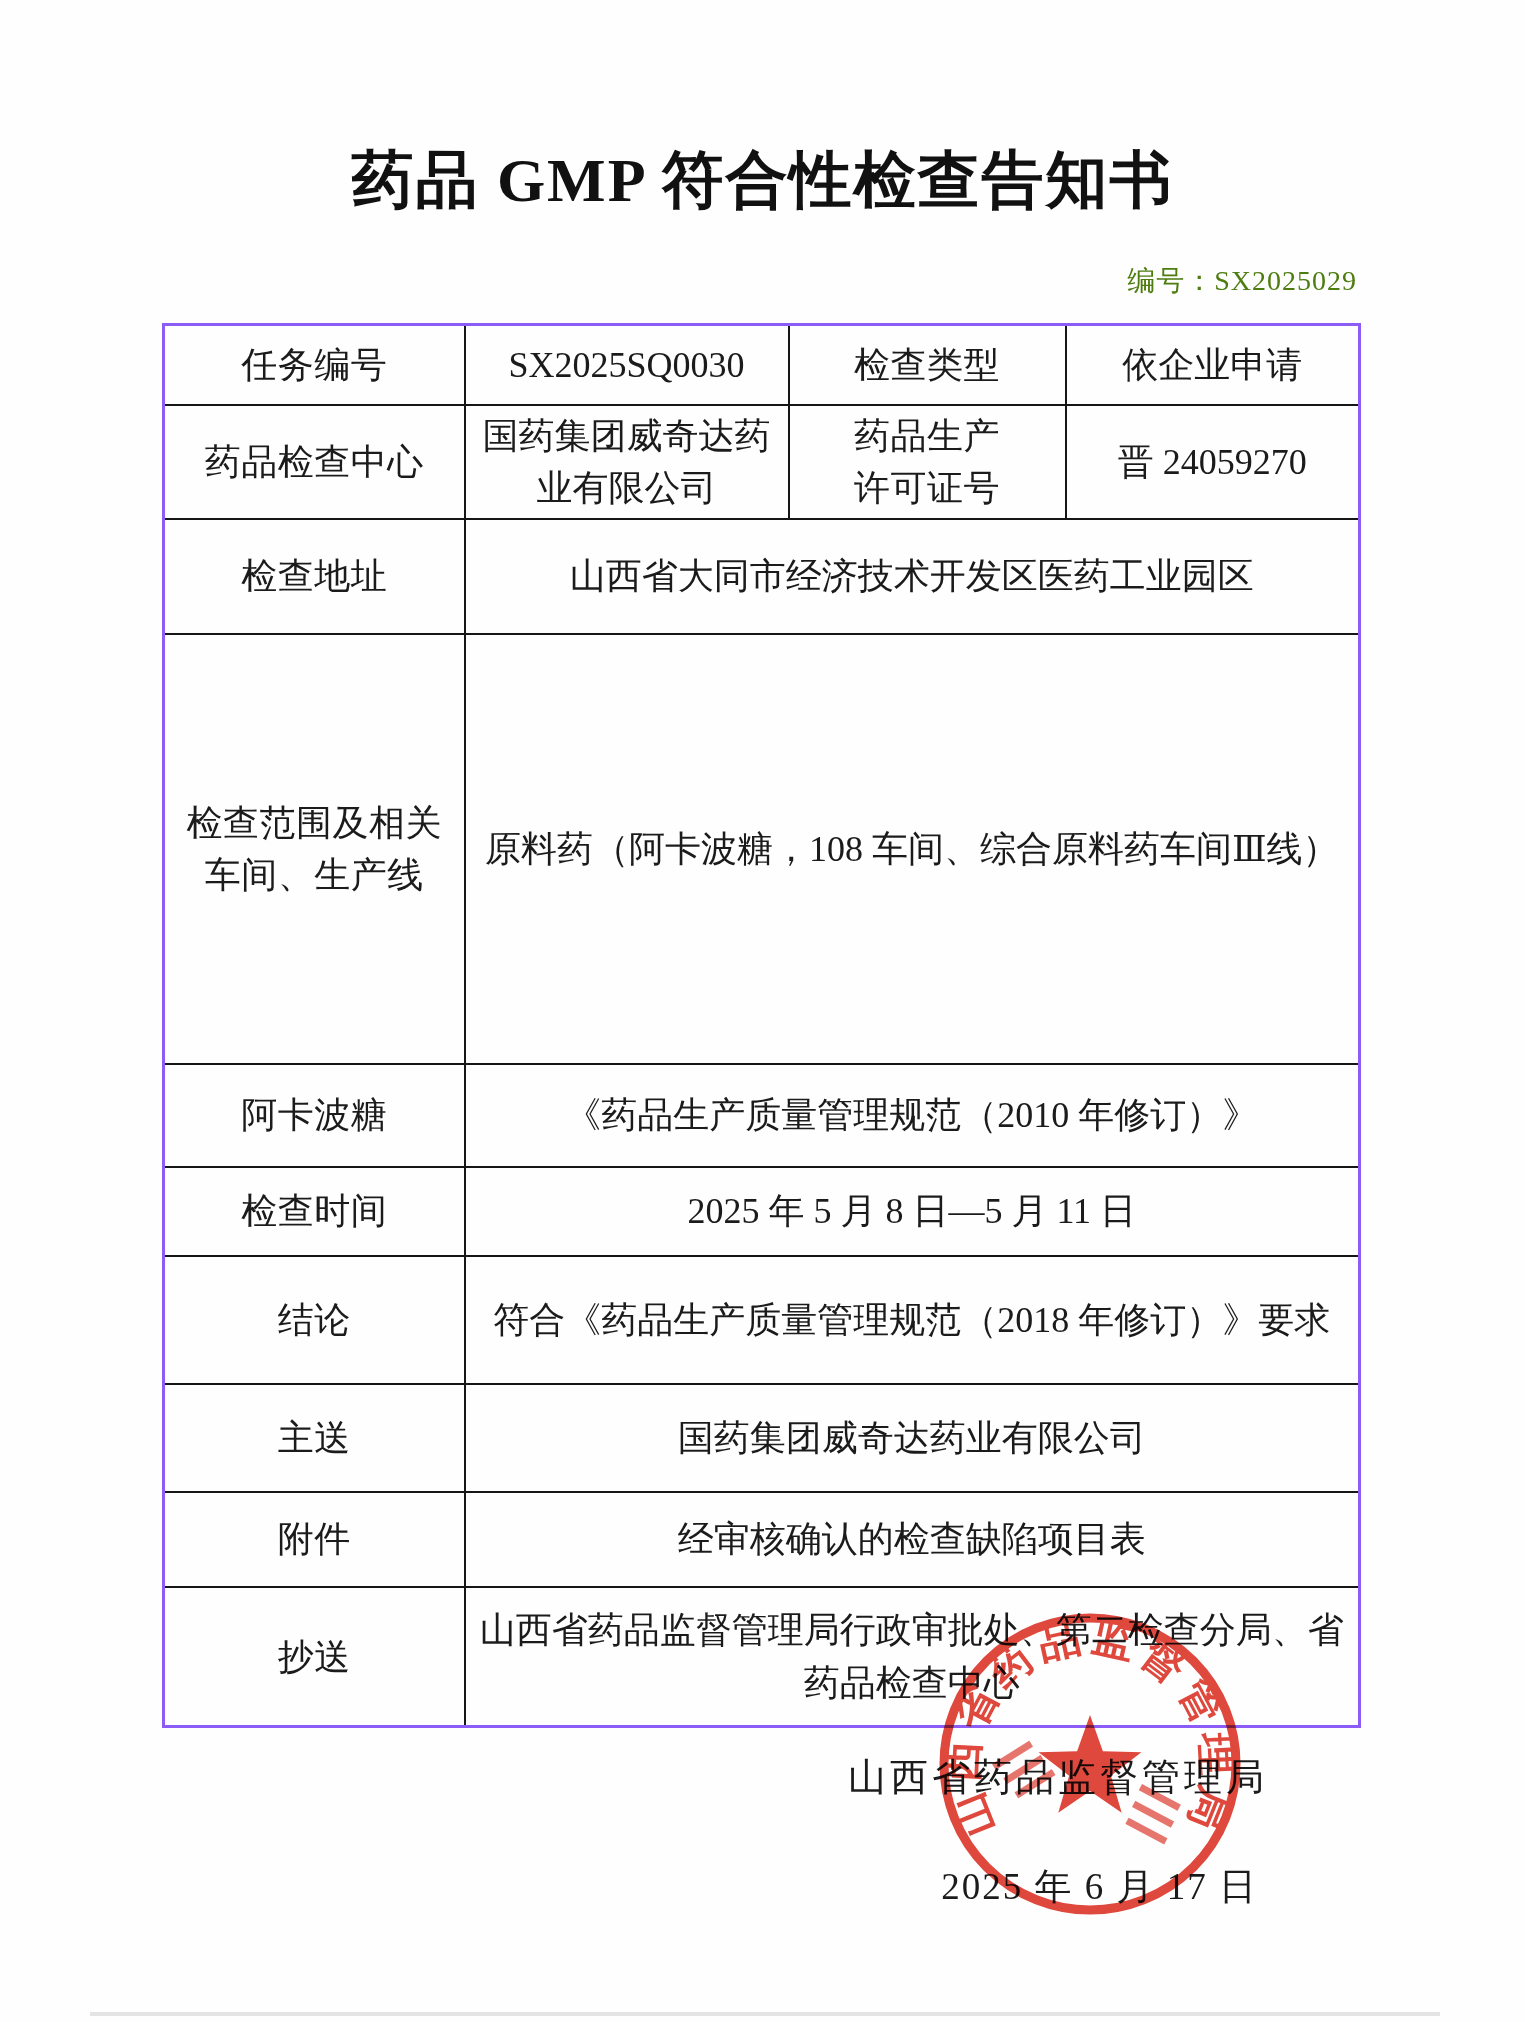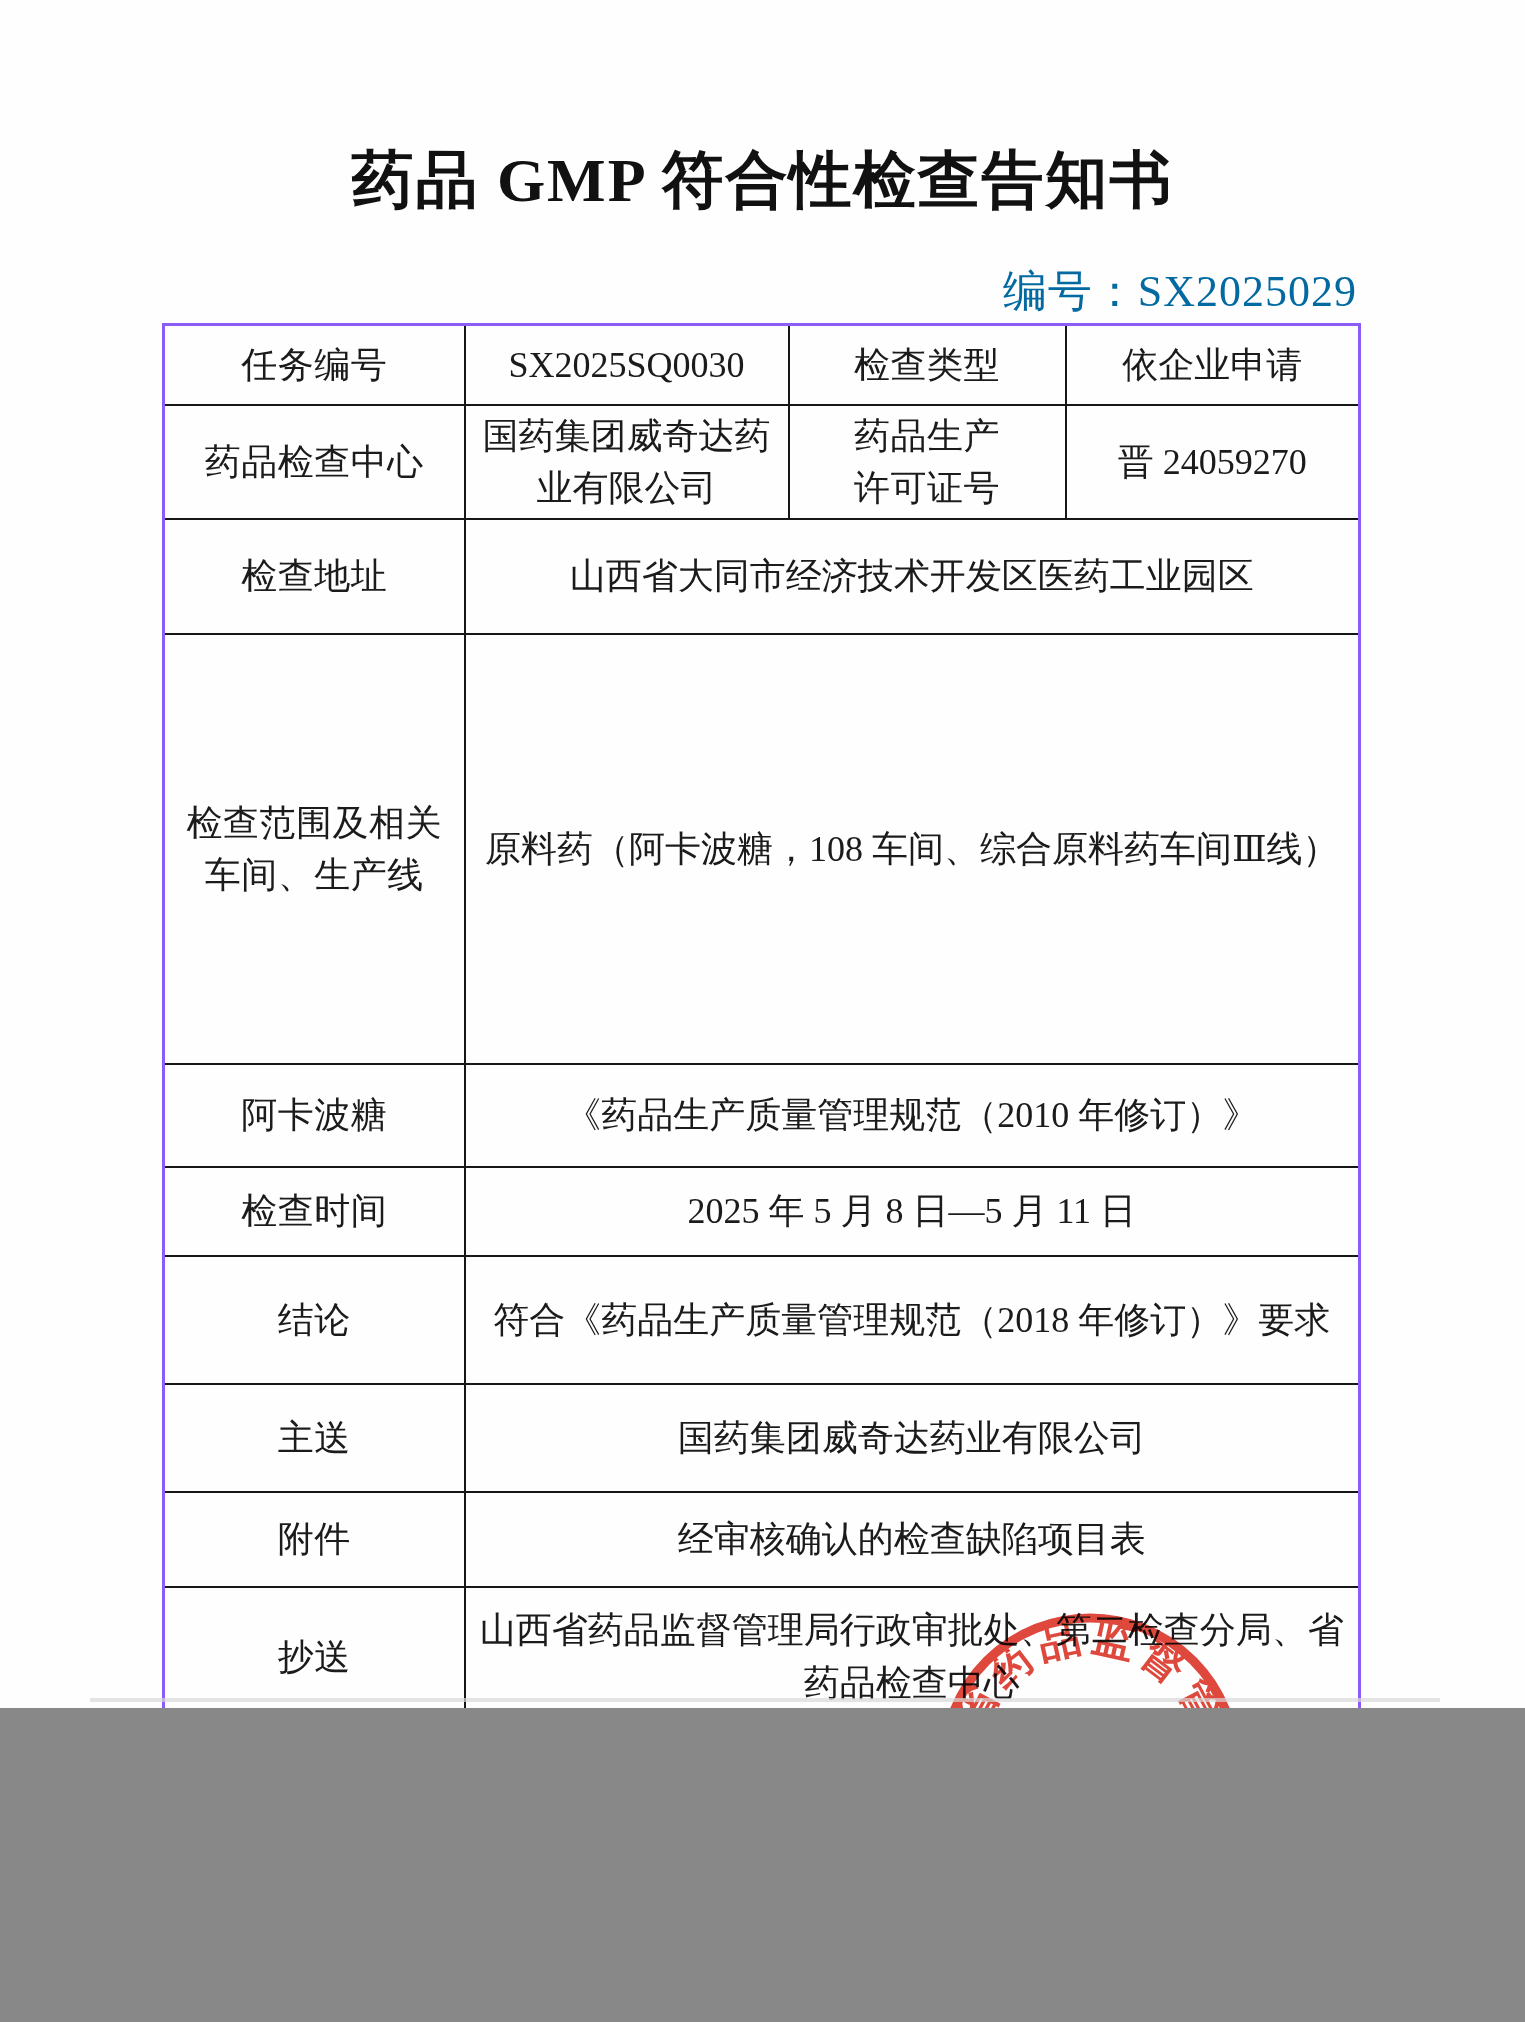--- a/index.html
+++ b/index.html
@@ -1,40 +1,40 @@
 <!DOCTYPE html>
 <html><head>
 <meta charset="utf-8">
 <style>
   html,body{margin:0;padding:0;background:#888;}
   .page{
     position:relative;
-    width:1525px;height:1708px;
+    width:1525px;height:2022px;
     margin:0 auto;
     background:#fefefe;
     font-family:"Liberation Serif","DejaVu Serif",serif;
     color:#1b1b1b;
     overflow:hidden;
   }
   .doc-title{
     position:absolute;
     top:138px;left:0;right:0;
     text-align:center;
     font-size:62px;
     font-weight:bold;
     letter-spacing:2px;
     color:#111;
   }
   .doc-no{
     position:absolute;
     top:262px;
     right:168px;
-    font-size:44px;
+    font-size:28px;
     letter-spacing:1px;
-    color:#0369a1;
+    color:#4d7c0f;
   }
   table.inspect{
     position:absolute;
     left:162px;top:323px;
     width:1196px;
     border-collapse:collapse;
     table-layout:fixed;
     border:3px solid #8b5cf6;
     font-size:36px;
     color:#1b1b1b;

